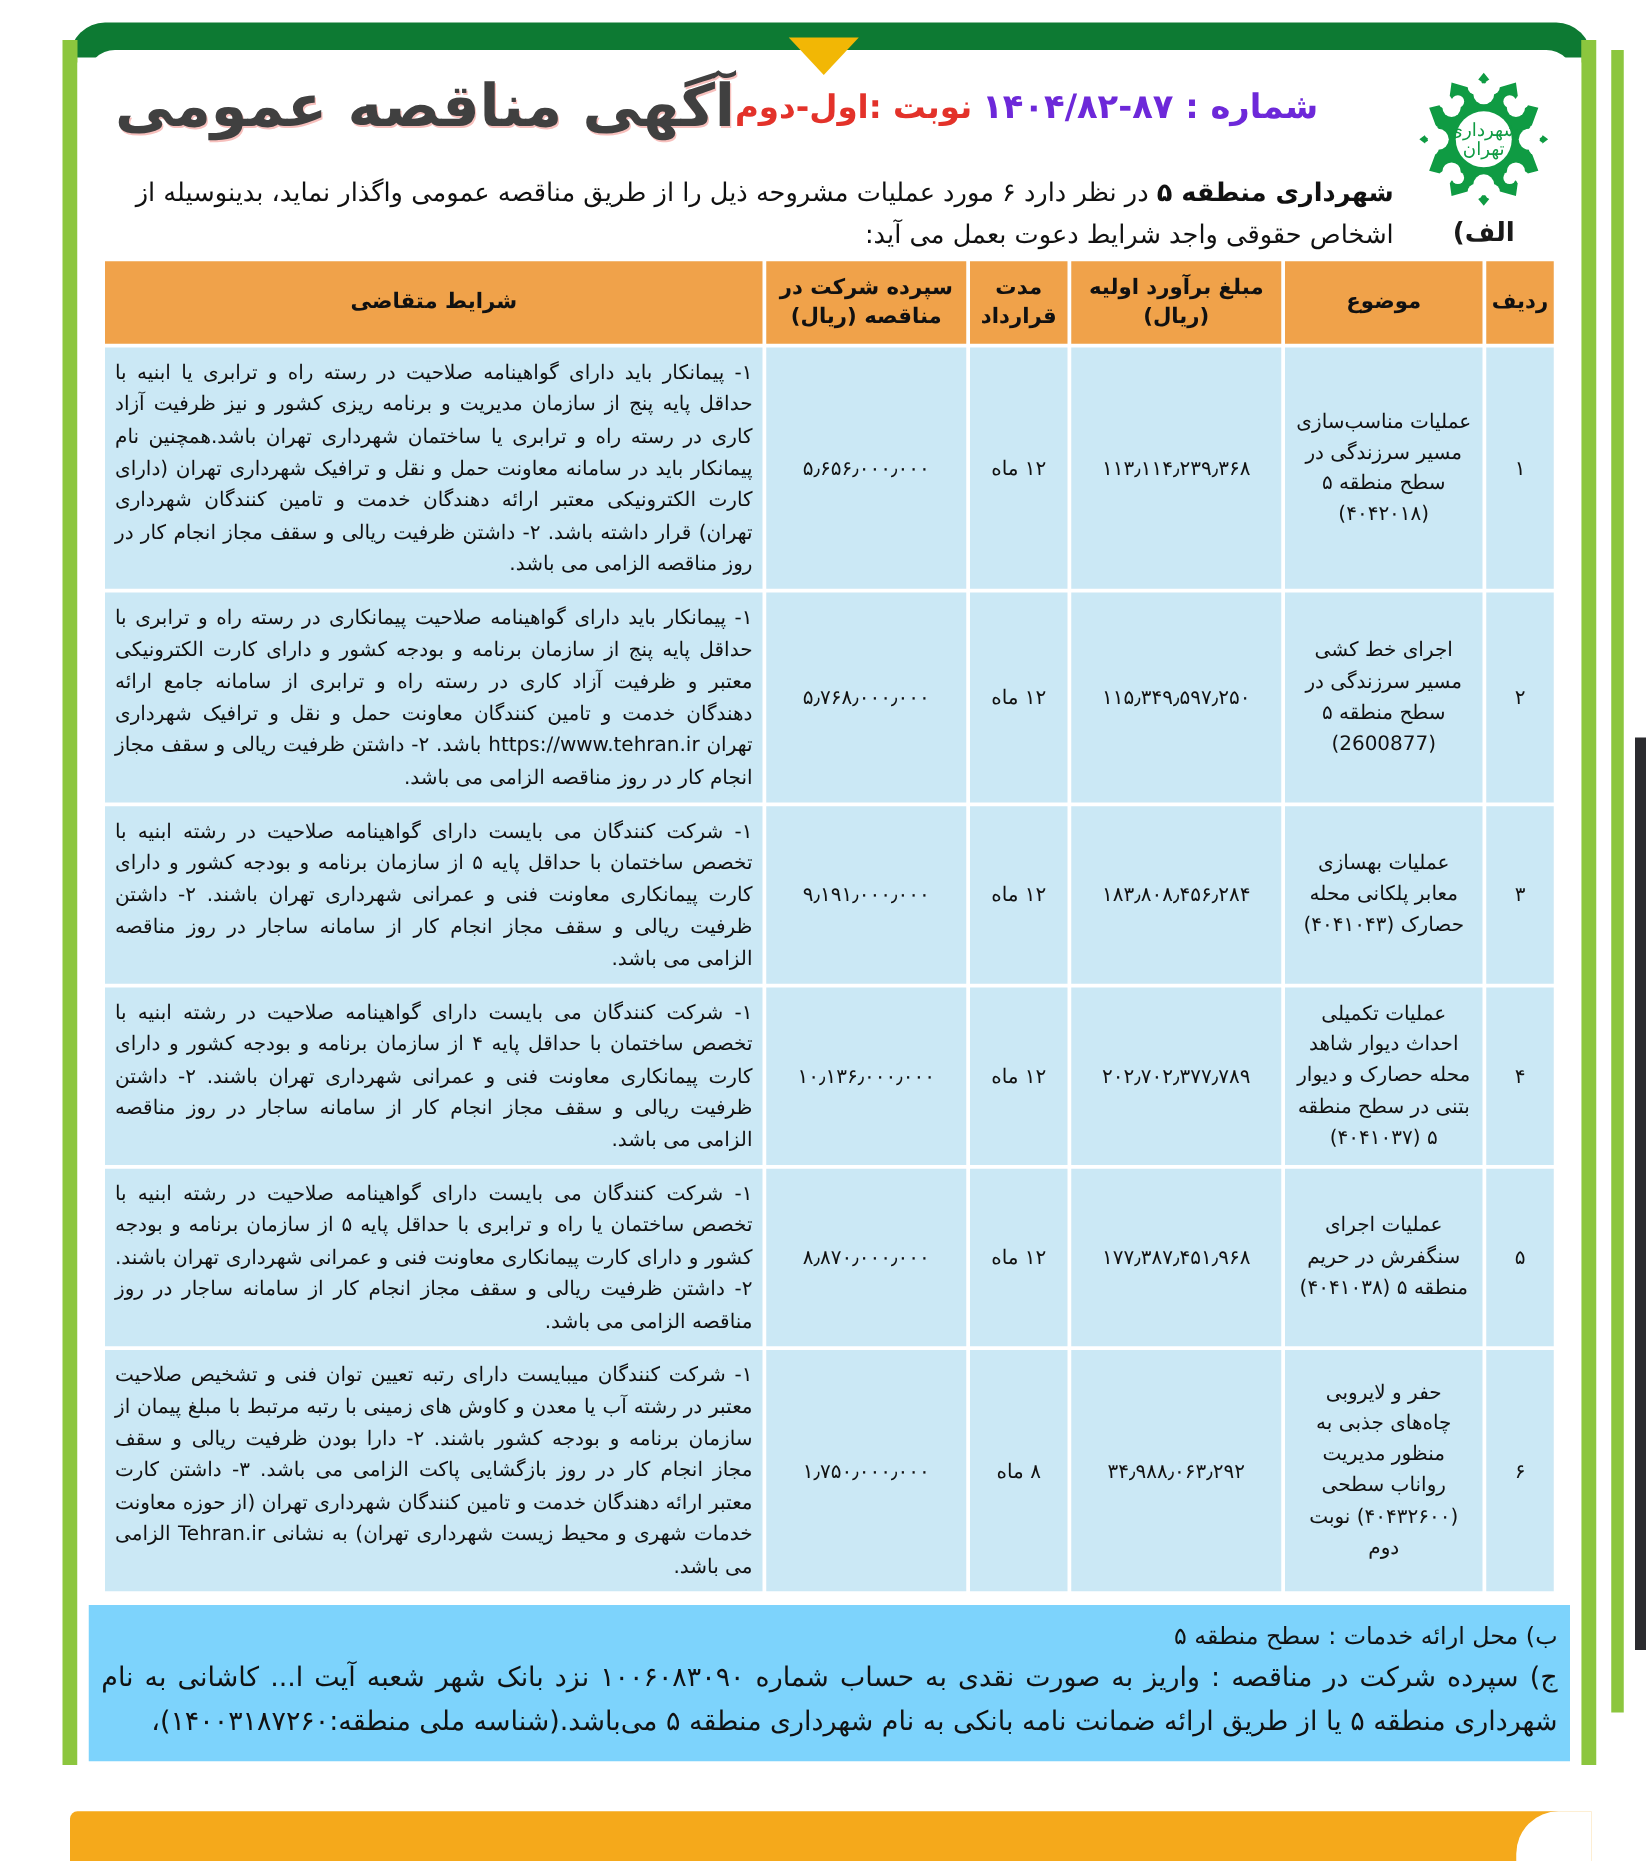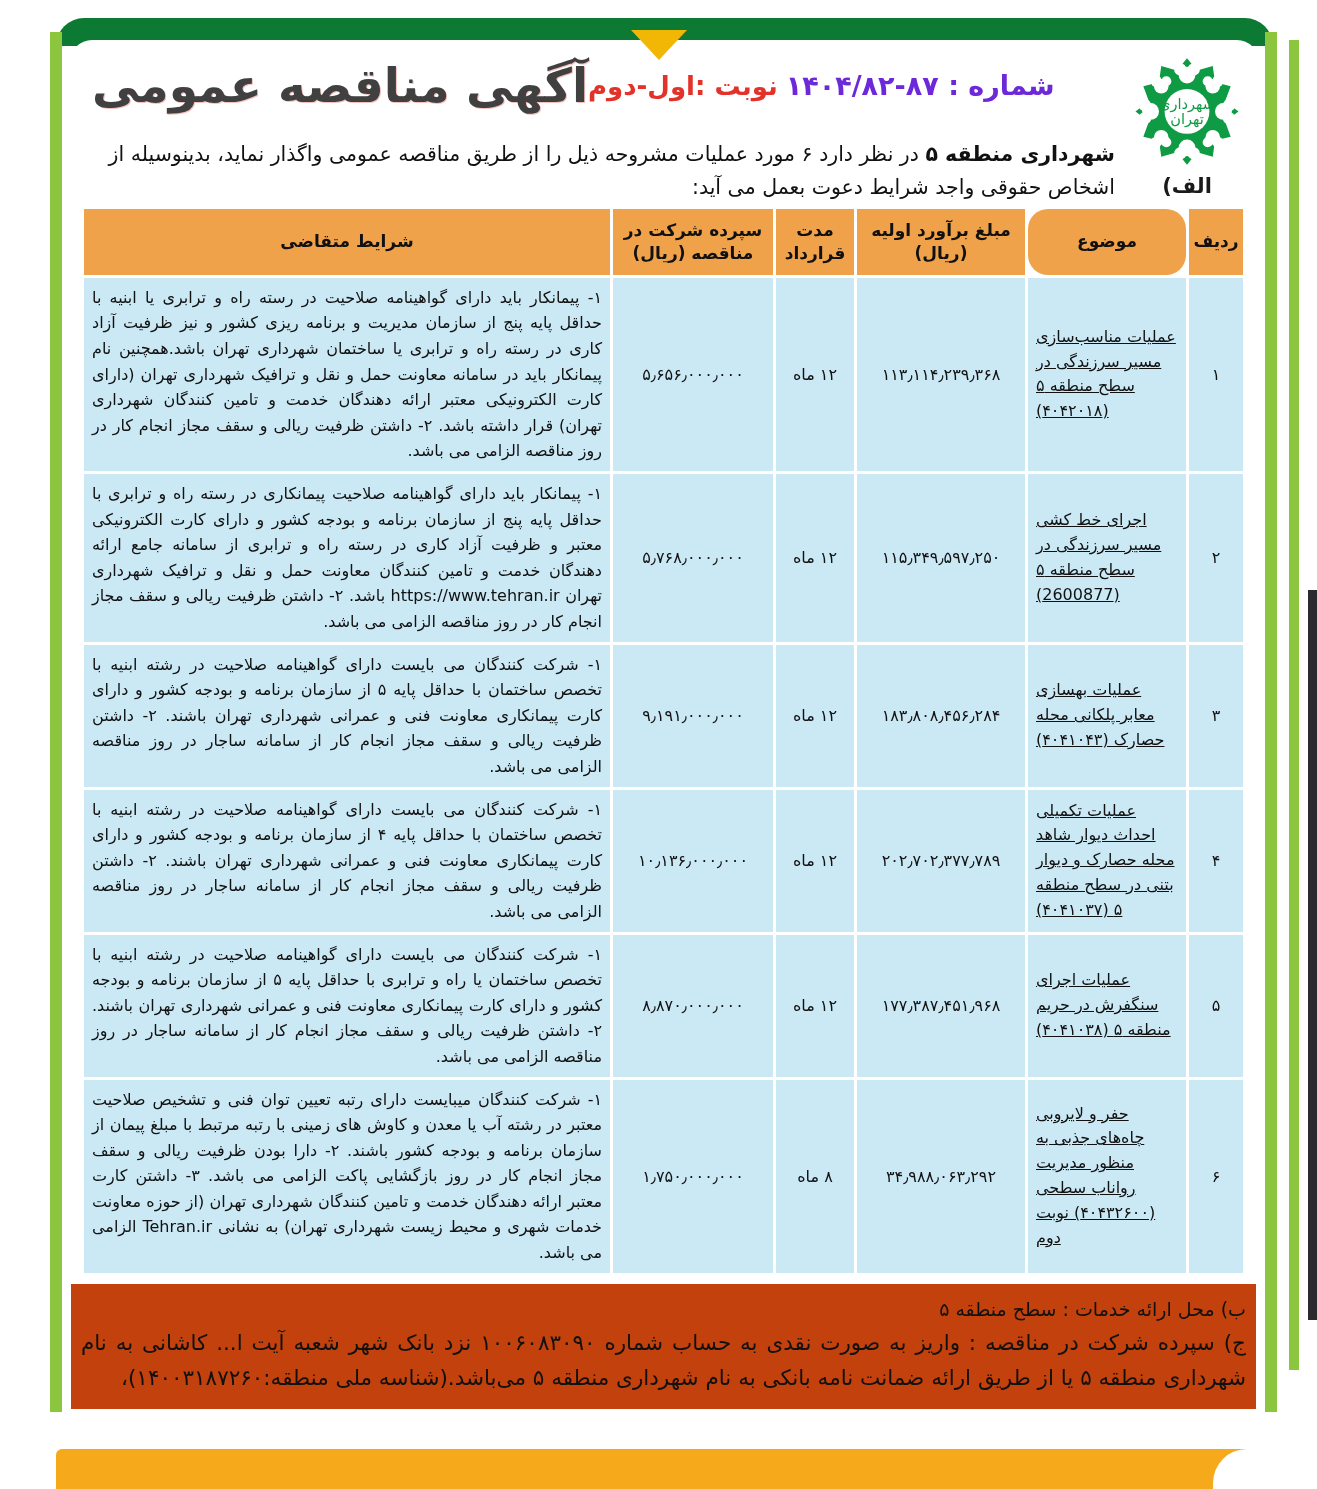--- a/index.html
+++ b/index.html
@@ -117,32 +117,32 @@
     background:#f0a24a;
     color:#111;font-size:17px;font-weight:bold;
     padding:10px 4px;line-height:1.35;text-align:center;vertical-align:middle;
   }
   table.tender td{
     background:#cbe8f5;
     color:#111;font-size:16px;
     padding:7px 8px;vertical-align:middle;
   }
   td.c-row{text-align:center;font-size:18px;width:46px;}
-  td.c-subject{text-align:left;width:150px;line-height:1.55;font-size:16.5px;text-decoration:underline;}
+  td.c-subject{text-align:center;width:150px;line-height:1.55;font-size:16.5px;}
   td.c-amount{text-align:center;width:160px;font-size:17px;}
   td.c-dur{text-align:center;width:70px;font-size:17px;}
   td.c-dep{text-align:center;width:152px;font-size:17px;}
   td.c-cond{text-align:justify;text-align-last:right;line-height:1.6;font-size:15.6px;}
-  th.h-row{width:46px;}th.h-subject{width:150px;border-radius:20px;}
+  th.h-row{width:46px;}th.h-subject{width:150px;}
   th.h-amount{width:160px;}th.h-dur{width:70px;}th.h-dep{width:152px;}
 
   
   .notes{
     width:1165px;margin:8px auto 0 auto;direction:rtl;
-    background:#c2410c;padding:8px 10px 12px 10px;
+    background:#7dd3fc;padding:8px 10px 12px 10px;
   }
   .n-line{font-size:19px;line-height:1.58;color:#111;text-align:right;margin:2px 0;}
   .n-line.big{font-size:21.5px;font-weight:normal;line-height:1.62;}
   .n-line.just{text-align:justify;text-align-last:right;}
 </style>
 </head>
 <body>
 
 <div id="poster">
 

